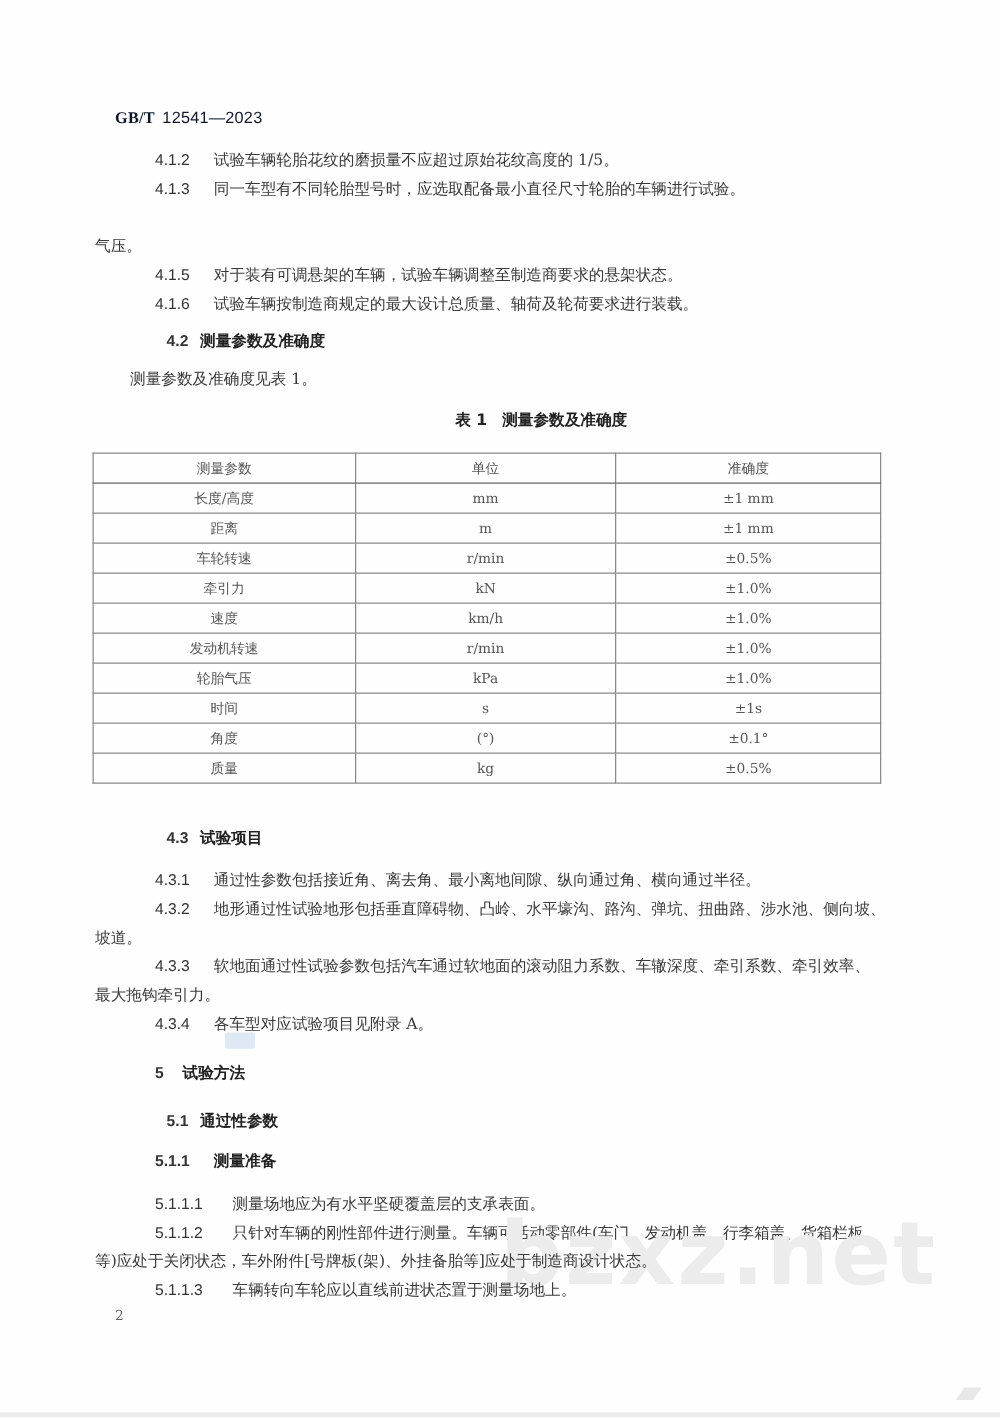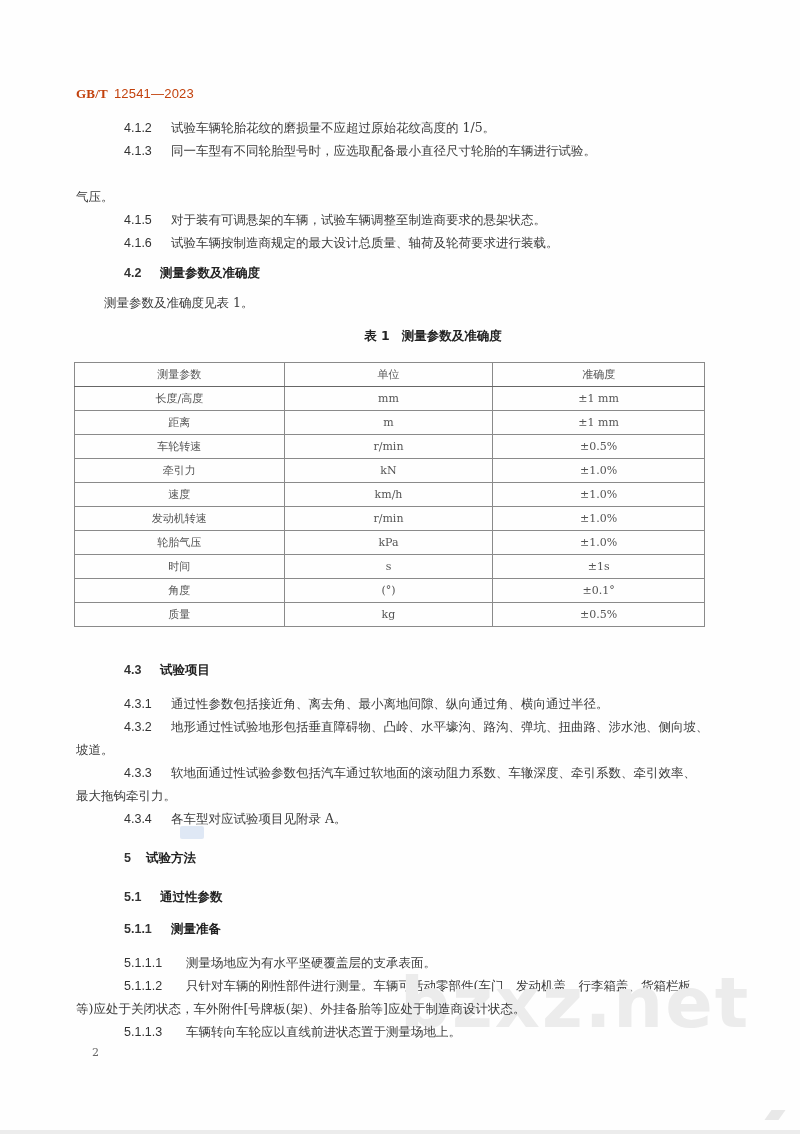--- a/index.html
+++ b/index.html
@@ -4,34 +4,34 @@
 <style>
   html, body { margin: 0; padding: 0; }
   body {
     width: 800px; height: 1134px; position: relative; overflow: hidden;
     background: #ffffff;
     font-family: "DejaVu Serif", "Liberation Serif", serif;
     color: #3a3a3a;
   }
   .page { position: absolute; left: 0; top: 0; width: 800px; height: 1134px; background: #fefefe; }
   .std-code {
-    position: absolute; left: 76px; top: 86px;
+    position: absolute; left: 92px; top: 86px;
     font-family: "Liberation Sans", "DejaVu Sans", sans-serif;
-    font-size: 13px; color: #c2410c; letter-spacing: 0.2px;
+    font-size: 13px; color: #0f172a; letter-spacing: 0.2px;
   }
   .std-code .prefix { font-family: "Liberation Serif", serif; font-weight: bold; margin-right: 6px; }
   .line {
     position: absolute; left: 76px; font-size: 12.5px; line-height: 16px; white-space: nowrap; color: #3a3a3a;
   }
   .num {
     font-family: "Liberation Sans", "DejaVu Sans", sans-serif; color: #333; display: inline-block; margin-left: 48px;
   }
   .num.w4 { width: 47px; }
   .num.w5 { width: 62px; }
-  .num.w3 { width: 36px; }
+  .num.w3 { width: 36px; text-align: center; }
   .num.w1 { width: 22px; }
   .heading { font-family: "DejaVu Sans", "Liberation Sans", sans-serif; font-weight: bold; color: #222; }
   .table-caption {
     position: absolute; left: 0; width: 800px; top: 328px; text-align: center;
     font-family: "DejaVu Sans", sans-serif; font-weight: bold; font-size: 12.5px; color: #222; margin-left: 33px;
   }
   .table-caption .tnum { margin-right: 12px; }
   table.spec {
     position: absolute; left: 74px; top: 362px; width: 631px;
     border-collapse: collapse; font-size: 11px; color: #555;

